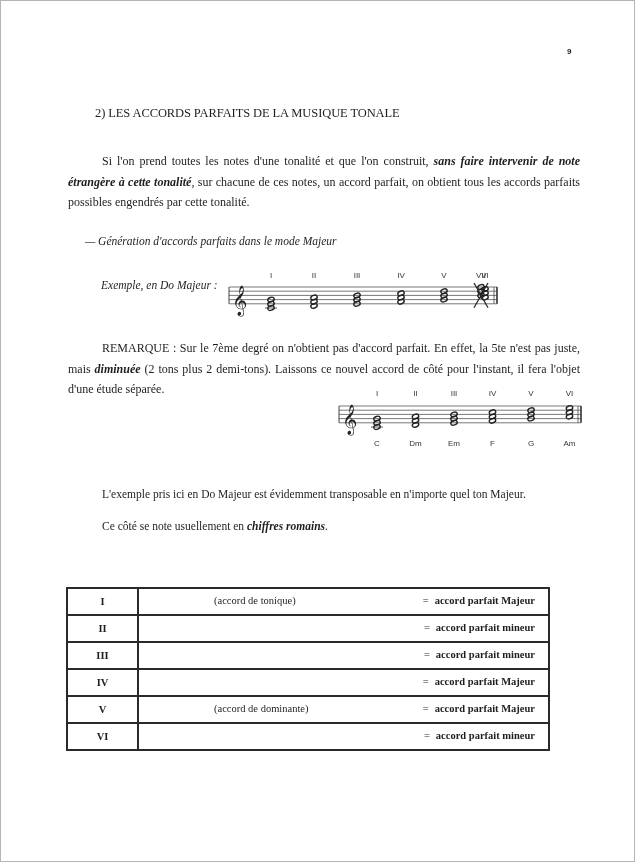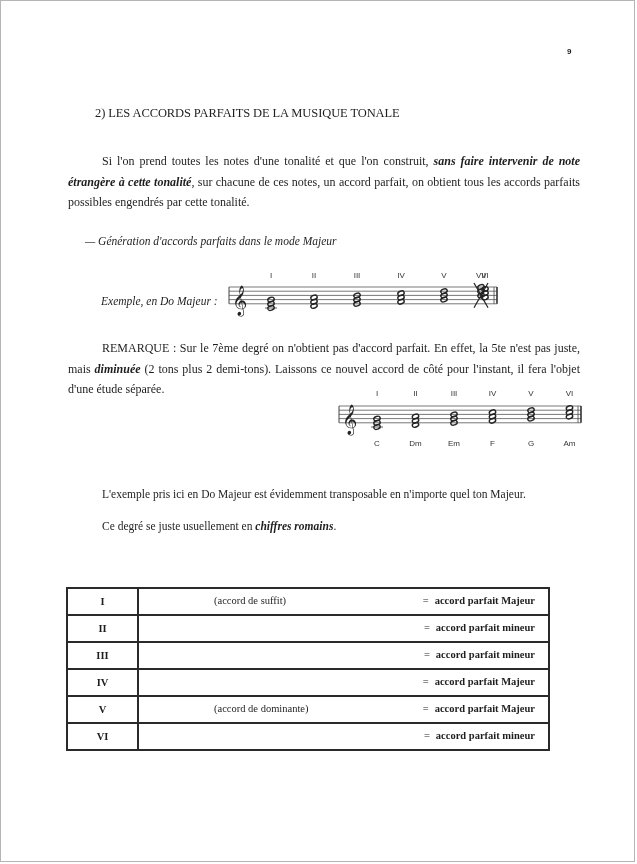--- a/index.html
+++ b/index.html
@@ -6,21 +6,21 @@
     body { width: 637px; height: 864px; position: relative; overflow: hidden; font-family: "Liberation Serif", serif; color: #1e1e1e; }
     .page { position: absolute; left: 0; top: 0; width: 635px; height: 862px; border: 1px solid #b5b5b5; box-sizing: border-box; background: #fff; }
     .abs { position: absolute; white-space: nowrap; }
     .page-number { left: 566px; top: 46px; font-family: "Liberation Sans", sans-serif; font-size: 8px; font-weight: bold; }
     .section-title { left: 94px; top: 105px; font-size: 12.5px; letter-spacing: -0.1px; }
     .para { font-size: 12px; line-height: 20.5px; }
     .p1 { left: 101px; top: 130px; }
     .p2 { left: 67px; top: 150px; width: 512px; white-space: normal; text-align: justify; text-indent: 34px; }
     .bi { font-style: italic; font-weight: bold; }
     .subsection { left: 84px; top: 234px; font-size: 11.5px; font-style: italic; }
-    .example-label { left: 100px; top: 294px; font-size: 11.5px; font-style: italic; }
+    .example-label { left: 100px; top: 278px; font-size: 11.5px; font-style: italic; }
     .p3 { left: 67px; top: 337px; width: 512px; white-space: normal; text-align: justify; text-indent: 34px; }
     .chiffrons-label { left: 101px; top: 403px; font-size: 11.5px; }
     .p4 { left: 101px; top: 485px; }
     .p5 { left: 101px; top: 501px; }
     .p6 { left: 101px; top: 517px; }
     .p7 { left: 101px; top: 548px; }
     .p4, .p5, .p6, .p7 { font-size: 11.5px; line-height: 16px; }
     svg.staff { position: absolute; overflow: visible; }
     .degree-label { font-family: "Liberation Sans", sans-serif; font-size: 8px; fill: #333; text-anchor: middle; }
     .chord-label { font-family: "Liberation Sans", sans-serif; font-size: 8px; fill: #333; text-anchor: middle; }
@@ -130,28 +130,28 @@
       <ellipse cx="192" cy="27.199999999999996" rx="3.3" ry="2.2" fill="none" stroke="#222" stroke-width="1.4" transform="rotate(-20 192 27.199999999999996)"></ellipse>
       <text x="192" y="63" class="chord-label">G</text>
       <text x="230.5" y="13" class="degree-label">VI</text>
       <ellipse cx="230.5" cy="33.5" rx="3.3" ry="2.2" fill="none" stroke="#222" stroke-width="1.4" transform="rotate(-20 230.5 33.5)"></ellipse>
       <ellipse cx="230.5" cy="29.299999999999997" rx="3.3" ry="2.2" fill="none" stroke="#222" stroke-width="1.4" transform="rotate(-20 230.5 29.299999999999997)"></ellipse>
       <ellipse cx="230.5" cy="25.099999999999994" rx="3.3" ry="2.2" fill="none" stroke="#222" stroke-width="1.4" transform="rotate(-20 230.5 25.099999999999994)"></ellipse>
       <text x="230.5" y="63" class="chord-label">Am</text>
     </svg>
 
   <div class="abs p4">L'exemple pris ici en Do Majeur est évidemment transposable en n'importe quel ton Majeur.</div>
-  <div class="abs p6"><span>Ce degré se juste usuellement en </span><span class="bi">chiffres romains</span><span>.</span></div>
+  <div class="abs p6"><span>Ce côté se note usuellement en </span><span class="bi">chiffres romains</span><span>.</span></div>
 
   <table class="summary">
     <tbody id="table-body">
         <tr>
           <td class="deg">I</td>
           <td class="desc">
-            <span class="desc-note">(accord de suffit)</span>
+            <span class="desc-note">(accord de tonique)</span>
             <span class="desc-quality"><span class="eq">=</span><span>accord parfait Majeur</span></span>
           </td>
         </tr>
         <tr>
           <td class="deg">II</td>
           <td class="desc">
             <span class="desc-note"></span>
             <span class="desc-quality"><span class="eq">=</span><span>accord parfait mineur</span></span>
           </td>
         </tr>

